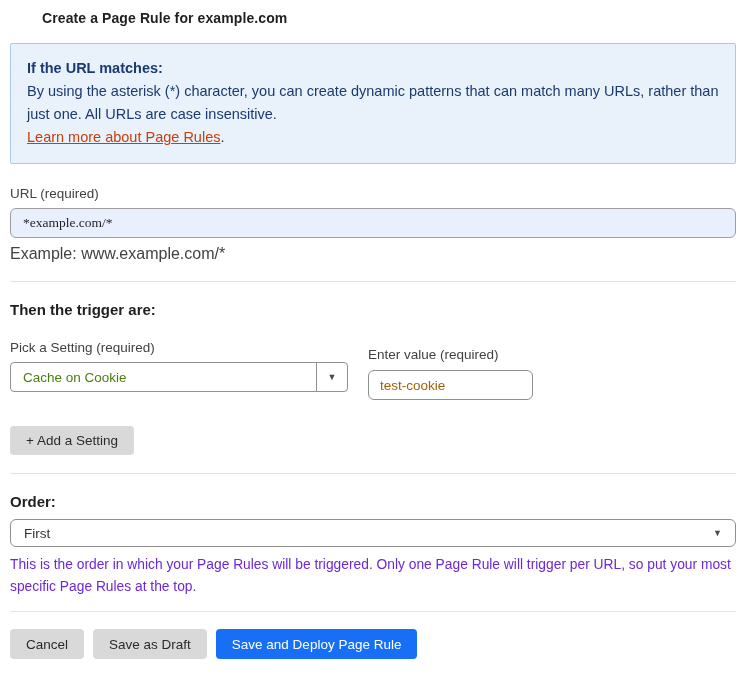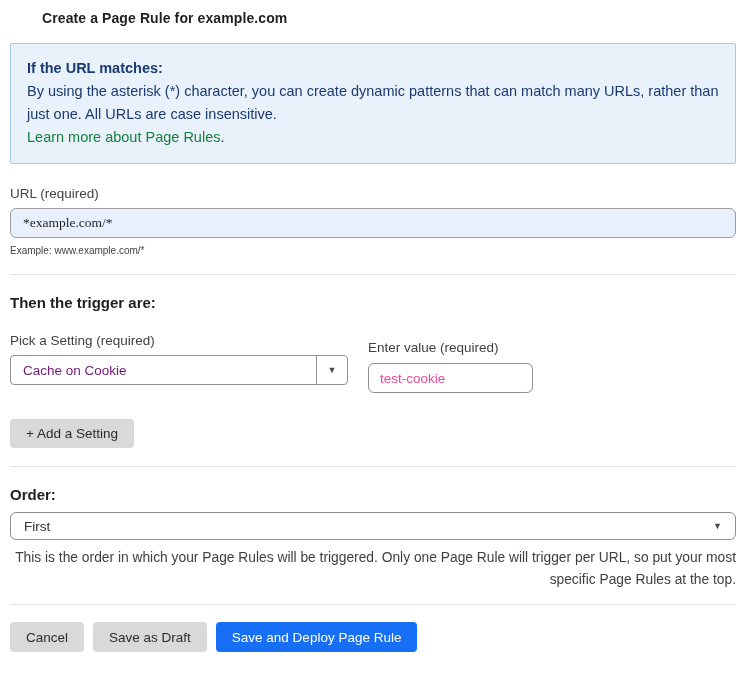--- a/index.html
+++ b/index.html
@@ -29,30 +29,31 @@
     border-radius: 2px;
     padding: 13px 16px 14px 16px;
     color: #1b3a70;
     font-size: 14.5px;
     line-height: 23px;
   }
   .info-heading { font-weight: bold; }
   .info-body { max-width: 692px; }
   .info-link-line { }
   .info-link {
-    color: #15803d;
+    color: #c2410c;
+    text-decoration: underline;
     cursor: pointer;
   }
   
   .field-label {
     font-size: 13.5px;
     color: #424242;
   }
   .helper-text {
-    font-size: 10px;
+    font-size: 16px;
     color: #424242;
   }
   
   .url-label { margin-top: 22px; }
   .url-input {
     margin-top: 7px;
     width: 726px;
     height: 30px;
     background: #e8f0fe;
     border: 1px solid #9e9e9e;
@@ -94,42 +95,42 @@
     display: flex;
     align-items: stretch;
     cursor: pointer;
   }
   .setting-select-value {
     flex: 1;
     display: flex;
     align-items: center;
     padding: 0 12px;
     font-size: 13.5px;
-    color: #701a75;
+    color: #4d7c0f;
   }
   .setting-select-arrow {
     width: 31px;
     border-left: 1px solid #919191;
     display: flex;
     align-items: center;
     justify-content: center;
     font-size: 9px;
     color: #4a4a4a;
   }
   .value-input {
     margin-top: 8px;
     width: 165px;
     height: 30px;
     background: #ffffff;
     border: 1px solid #8f8f8f;
     border-radius: 6px;
     padding: 0 11px;
     font-family: "Liberation Sans", sans-serif;
     font-size: 13.5px;
-    color: #ec4899;
+    color: #a16207;
     outline: none;
   }
   .add-setting-button {
     margin-top: 26px;
     display: inline-block;
     background: #d9d9d9;
     color: #2b2b2b;
     border: none;
     border-radius: 4px;
     height: 29px;
@@ -155,22 +156,21 @@
     cursor: pointer;
     gap: 39px;
   }
   .order-select-value { font-size: 13.5px; color: #333; }
   .order-select-arrow { font-size: 9px; color: #4a4a4a; }
   .order-helper {
     margin-top: 7px;
     max-width: 726px;
     font-size: 13.8px;
     line-height: 22px;
-    color: #404040;
-    text-align: right;
+    color: #6d28d9;
   }
   .divider-3 { margin-top: 13px; }
   .footer-buttons {
     margin-top: 17px;
     display: flex;
     align-items: center;
     gap: 9px;
   }
   .btn {
     border: none;

